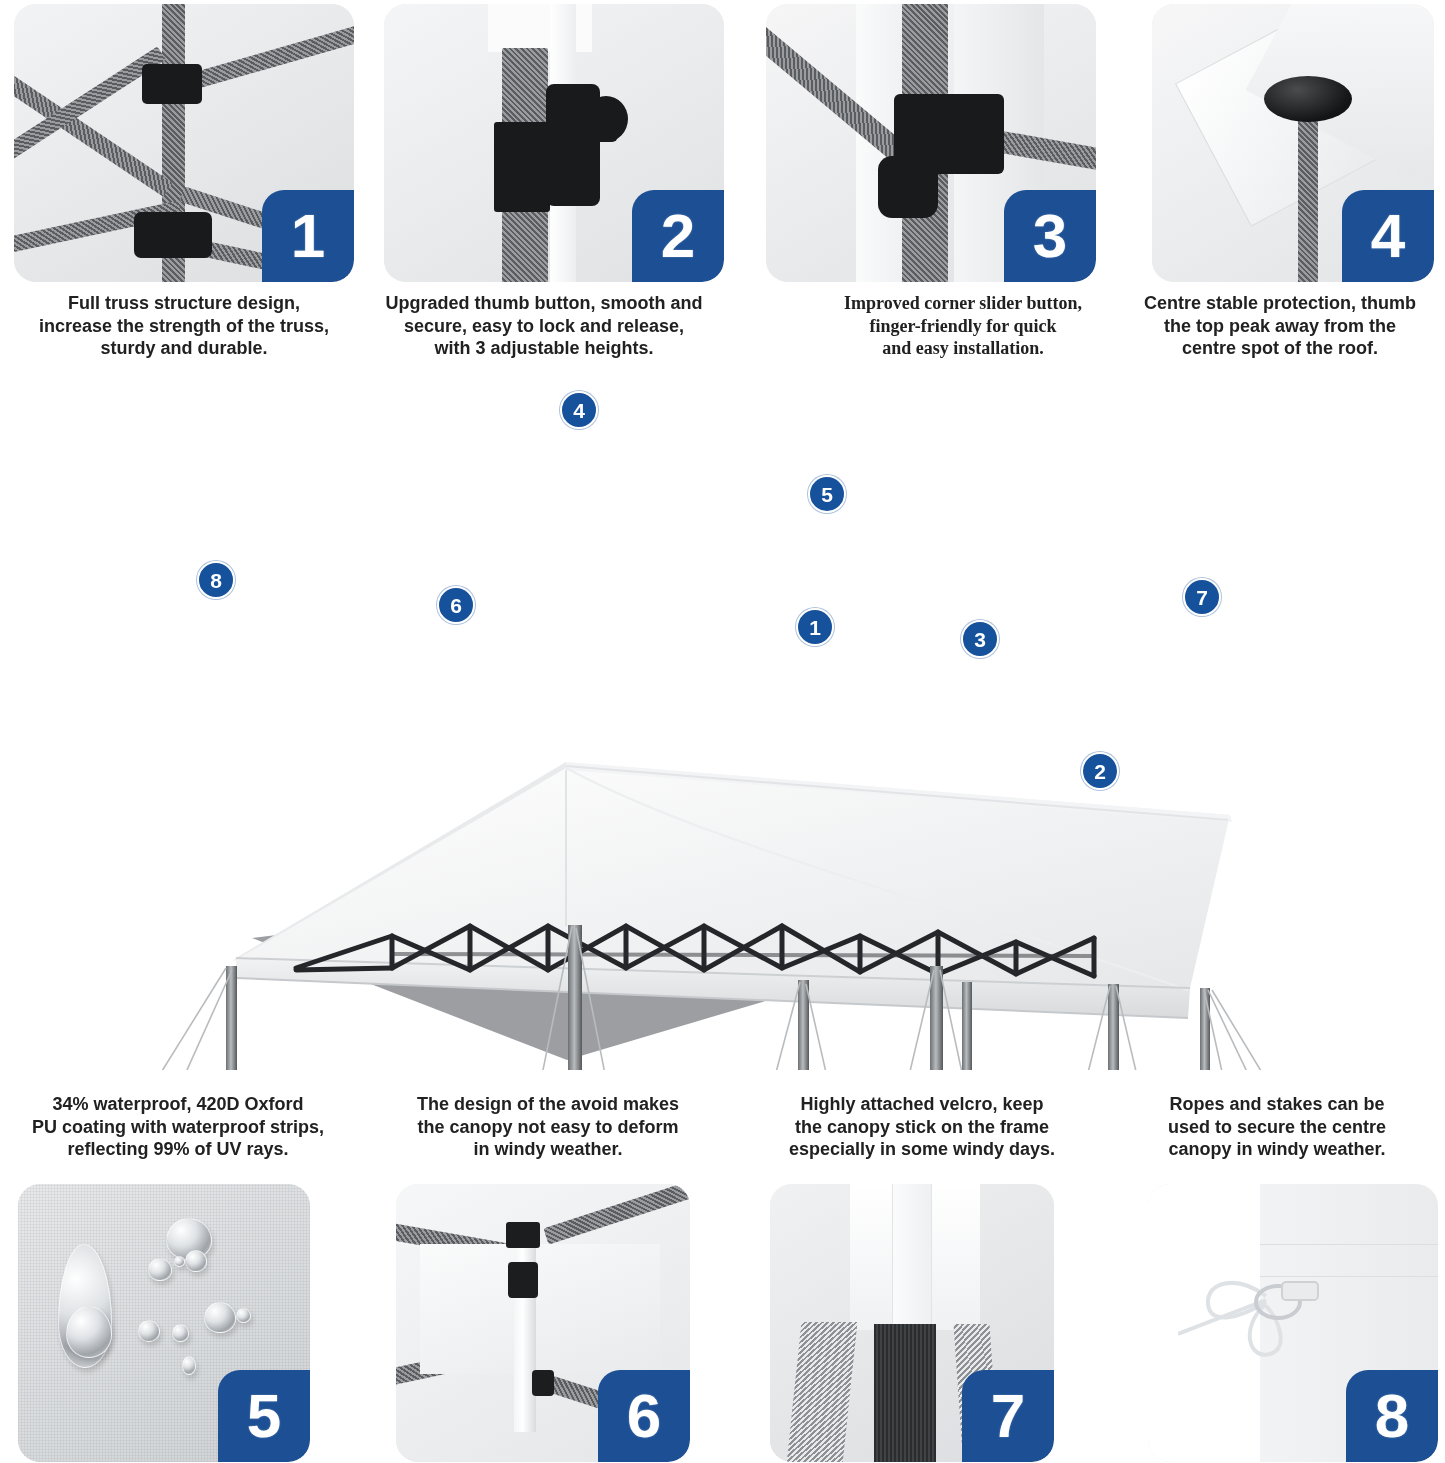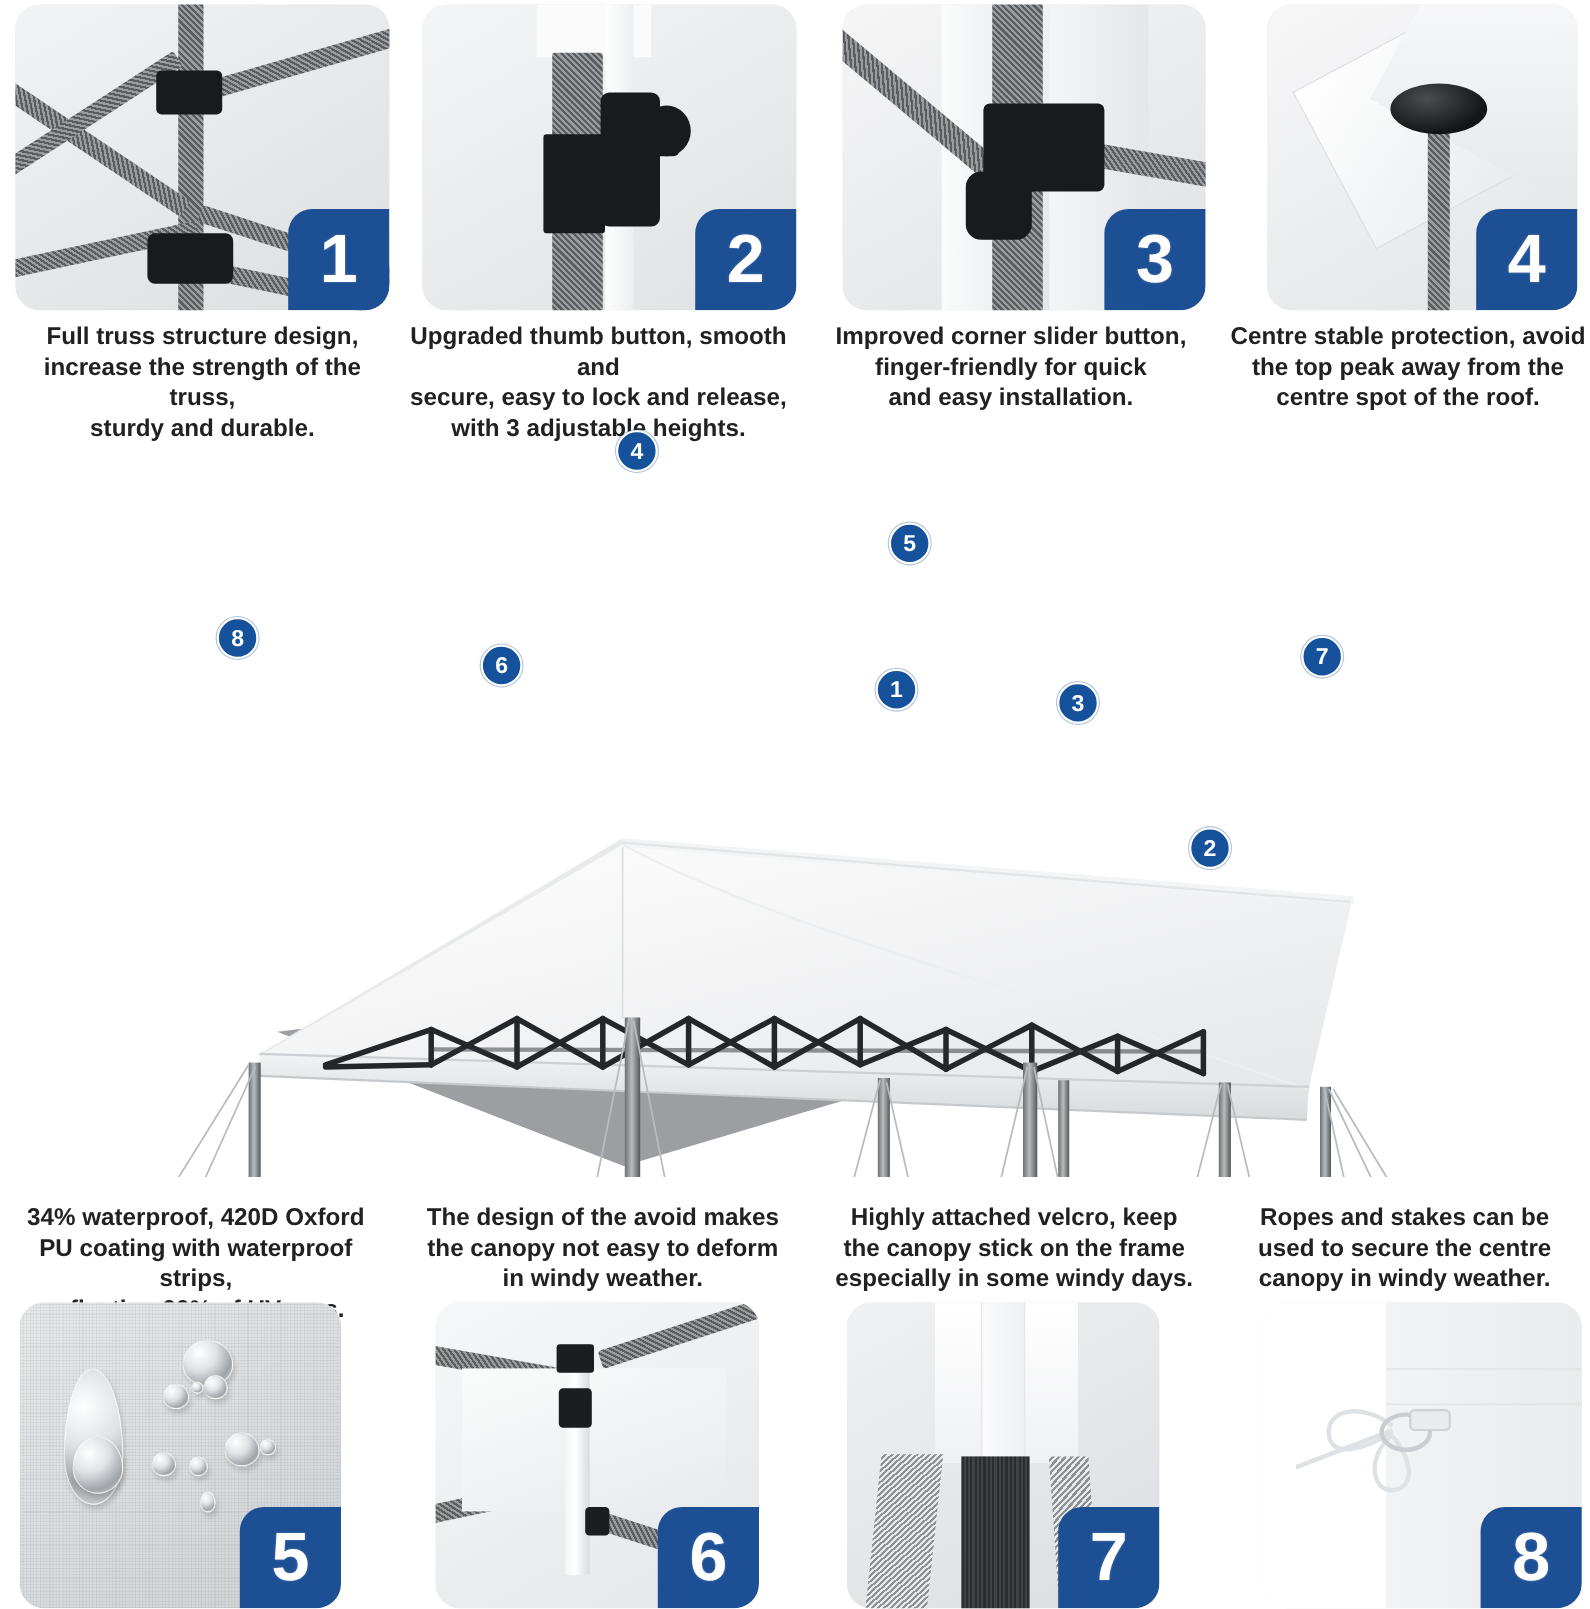--- a/index.html
+++ b/index.html
@@ -22,21 +22,21 @@
     border-top-left-radius:22px;border-bottom-right-radius:22px;
     display:flex;align-items:center;justify-content:center;
     color:#ffffff;font-size:62px;font-weight:bold;line-height:1;
     letter-spacing:0;
     text-shadow:0 0 2px rgba(255,255,255,.35);
   }
 
   
   .caption{
     position:absolute;text-align:center;
-    font-size:22px;line-height:1.26;font-weight:bold;color:#212121;
+    font-size:18px;line-height:1.26;font-weight:bold;color:#212121;
     white-space:pre-line;
   }
 
   
   #hero{position:absolute;left:0;top:370px;width:1445px;height:700px;}
   #hero svg{display:block;}
 
   
   .pin{
     position:absolute;width:34px;height:34px;border-radius:50%;
@@ -114,24 +114,24 @@
   </div>
   <div class="badge">4</div>
 </div>
 
 <div class="caption" style="left:8px;top:292px;width:352px;">Full truss structure design,
 increase the strength of the truss,
 sturdy and durable.</div>
 <div class="caption" style="left:360px;top:292px;width:368px;">Upgraded thumb button, smooth and
 secure, easy to lock and release,
 with 3 adjustable heights.</div>
-<div class="caption" style="left:736px;top:292px;width:366px;">Improved corner slider button,
+<div class="caption" style="left:780px;top:292px;width:366px;font-family:Liberation Serif, serif;">Improved corner slider button,
 finger-friendly for quick
 and easy installation.</div>
-<div class="caption" style="left:1118px;top:292px;width:324px;">Centre stable protection, avoid
+<div class="caption" style="left:1118px;top:292px;width:324px;">Centre stable protection, thumb
 the top peak away from the
 centre spot of the roof.</div>
 
 <div id="hero">
   <svg width="1445" height="700" viewBox="0 0 1445 700" xmlns="http://www.w3.org/2000/svg" aria-hidden="true">
     <defs>
       <linearGradient id="roofA" x1="0" y1="0" x2="1" y2="1">
         <stop offset="0%" stop-color="#ffffff"></stop>
           <stop offset="100%" stop-color="#e6e7e9"></stop>
       </linearGradient>

